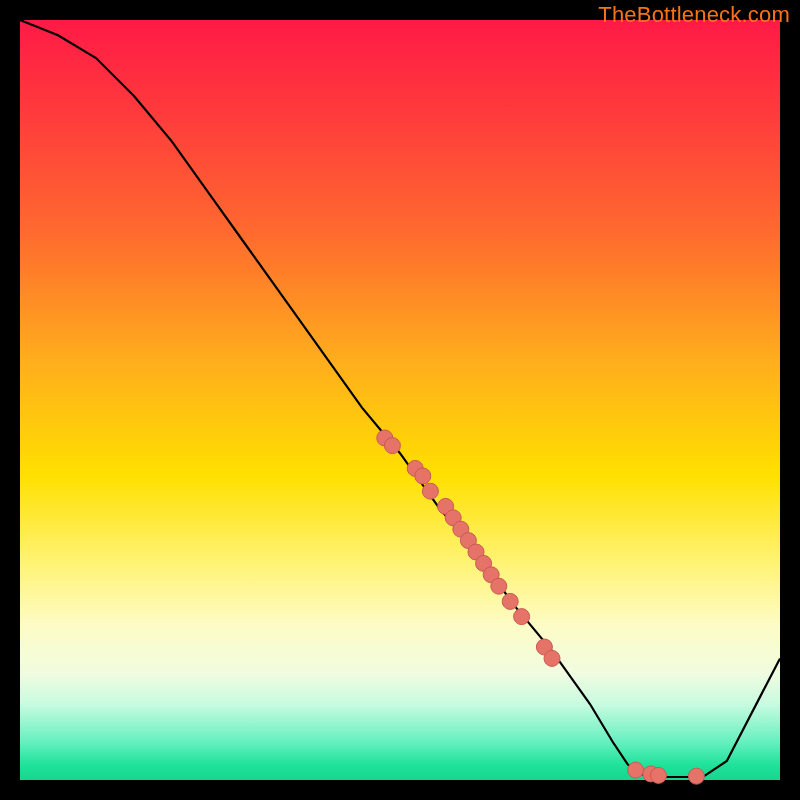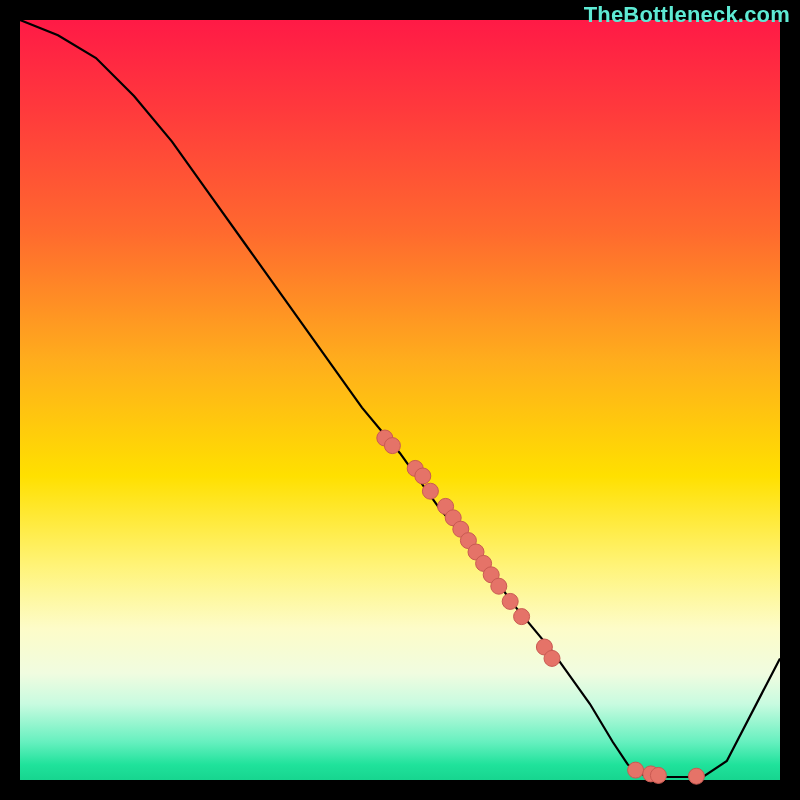--- a/index.html
+++ b/index.html
@@ -36,23 +36,23 @@
       #c8fbe0 90%,
       #66f0bf 95%,
       #1fe29b 98%,
       #17d58f 100%
     );
   }
   .watermark {
     position: absolute;
     top: 2px;
     right: 10px;
-    color: #5eead4;
+    color: #f97316;
     font-size: 22px;
-    font-weight: 700;
+    font-weight: 400;
     letter-spacing: 0.2px;
   }
   svg.curve {
     position: absolute;
     left: 0; top: 0;
     width: 760px; height: 760px;
     overflow: visible;
   }
 </style>
 </head>

